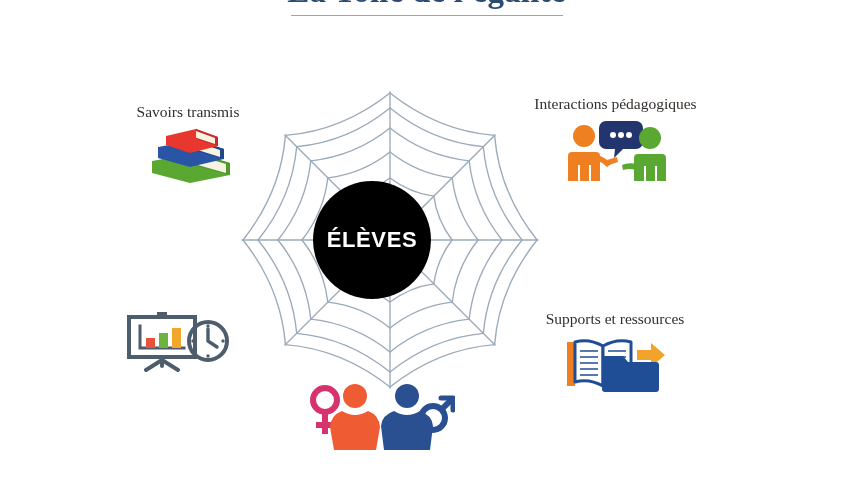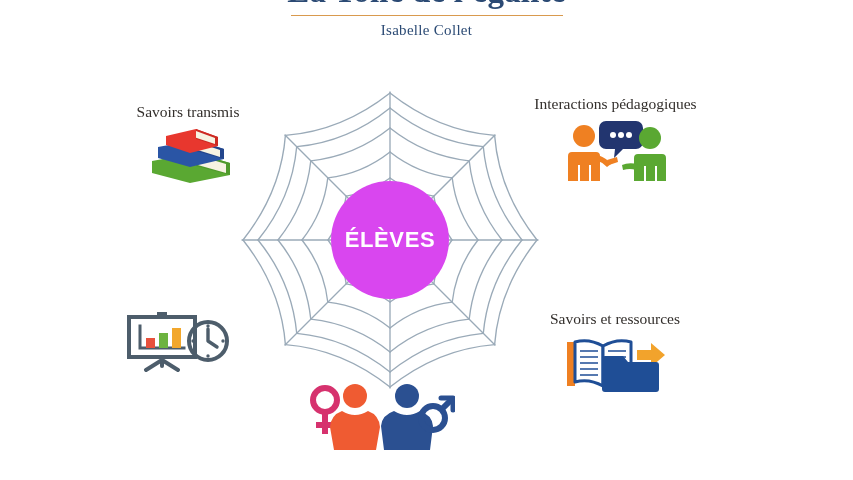--- a/index.html
+++ b/index.html
@@ -61,26 +61,26 @@
     position: absolute;
     left: 240px;
     top: 90px;
     width: 300px;
     height: 300px;
   }
 
   
   #center-hub {
     position: absolute;
-    left: 331px;
+    left: 313px;
     top: 181px;
     width: 118px;
     height: 118px;
     border-radius: 50%;
-    background: #d946ef;
+    background: #000000;
     display: flex;
     align-items: center;
     justify-content: center;
   }
   #center-hub-label {
     font-family: "Liberation Sans", sans-serif;
     font-weight: bold;
     font-size: 22px;
     color: #ffffff;
     letter-spacing: 0.6px;
@@ -110,21 +110,20 @@
   #node-organisation  { left: 72px;  top: 310px; width: 205px; }
   #node-supports      { left: 520px; top: 310px; width: 190px; }
   #node-representations { left: 268px; top: 378px; width: 225px; }
 </style>
 </head>
 <body>
 
 <div id="header">
   <div id="page-title">La Toile de l'égalité</div>
   <div id="title-rule"></div>
-  <div id="subtitle">Isabelle Collet</div>
 </div>
 
 <div id="web-wrap">
   <svg id="web-svg" viewBox="0 0 300 300" xmlns="http://www.w3.org/2000/svg">
     <g fill="none" stroke="#9aaab8" stroke-width="1.35" stroke-linecap="round">
 
       <line x1="150" y1="150" x2="150" y2="2"></line>
       <line x1="150" y1="150" x2="255" y2="45"></line>
       <line x1="150" y1="150" x2="298" y2="150"></line>
       <line x1="150" y1="150" x2="255" y2="255"></line>
@@ -264,21 +263,21 @@
     <circle cx="89" cy="31" r="19" fill="none" stroke="#4d5d6b" stroke-width="4"></circle>
     <path d="M89 19 v12 l9 6" fill="none" stroke="#4d5d6b" stroke-width="3.4" stroke-linecap="round" stroke-linejoin="round"></path>
     <circle cx="89" cy="16" r="1.7" fill="#4d5d6b"></circle>
     <circle cx="104" cy="31" r="1.7" fill="#4d5d6b"></circle>
     <circle cx="89" cy="46" r="1.7" fill="#4d5d6b"></circle>
     <circle cx="74" cy="31" r="1.7" fill="#4d5d6b"></circle>
   </svg>
 </div>
 
 <div class="node" id="node-supports">
-  <div class="node-label">Savoirs et ressources</div>
+  <div class="node-label">Supports et ressources</div>
   <svg class="node-icon" width="108" height="62" viewBox="0 0 108 62" xmlns="http://www.w3.org/2000/svg">
 
     <path d="M6 10 h8 v44 h-8 z" fill="#ef8022"></path>
 
     <path d="M14 10 q14 -4 28 4 v40 q-14 -8 -28 -4 z" fill="#ffffff" stroke="#1f4e96" stroke-width="3" stroke-linejoin="round"></path>
     <path d="M70 10 q-14 -4 -28 4 v40 q14 -8 28 -4 z" fill="#ffffff" stroke="#1f4e96" stroke-width="3" stroke-linejoin="round"></path>
     <g stroke="#1f4e96" stroke-width="1.5">
       <path d="M19 19 h18 M19 25 h18 M19 31 h18 M19 37 h18 M19 43 h18"></path>
       <path d="M47 19 h18 M47 25 h18 M47 31 h18 M47 37 h18 M47 43 h18"></path>
     </g>

